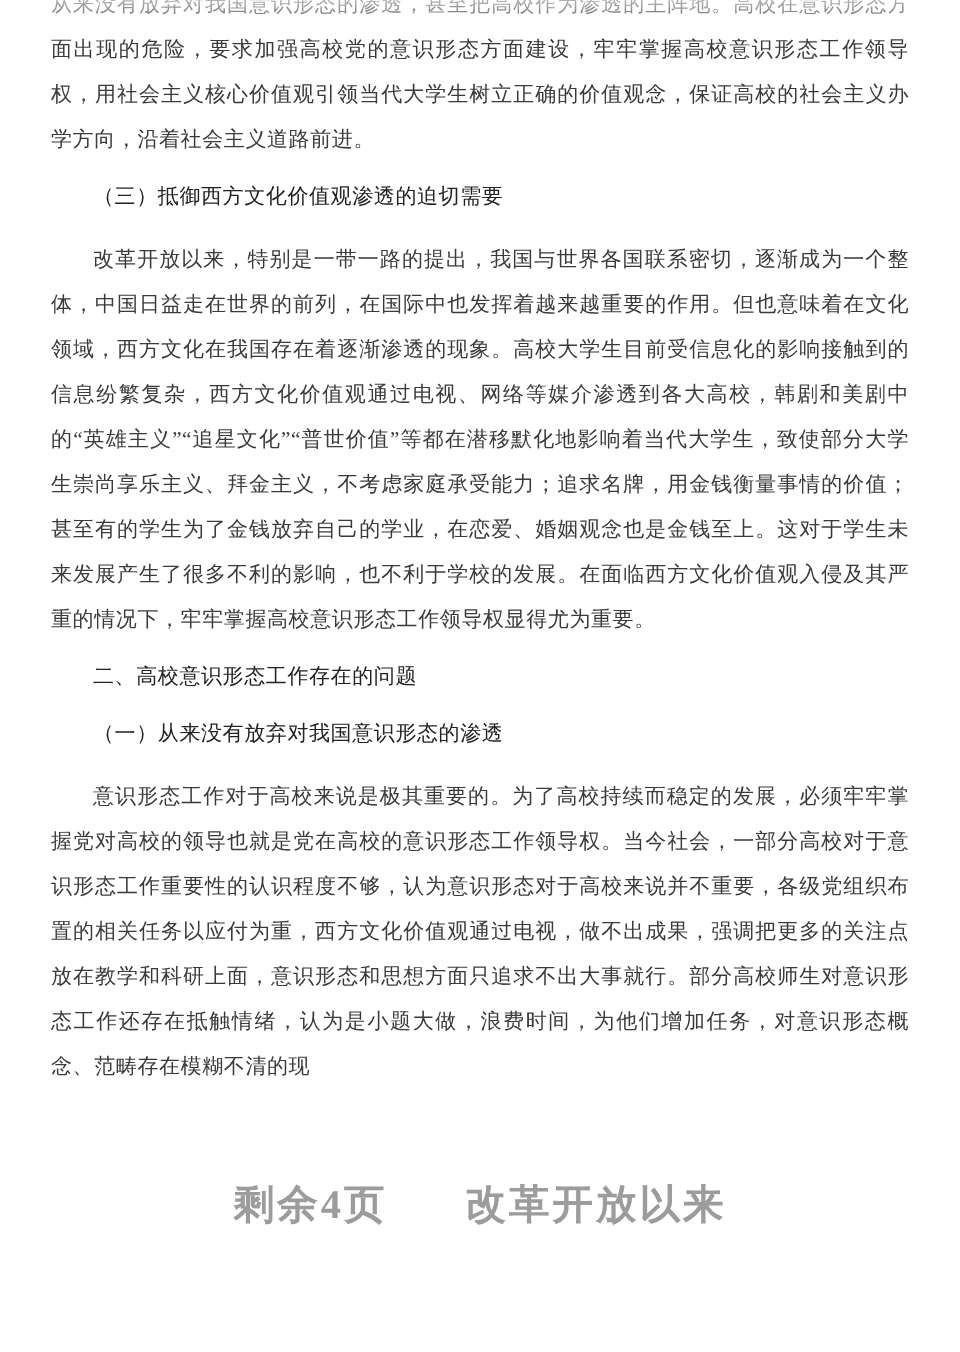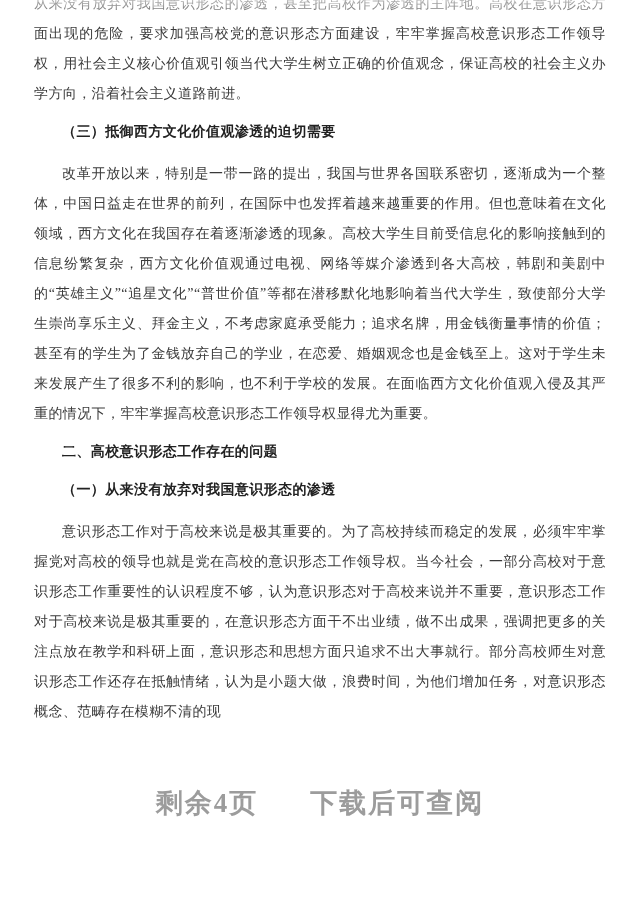--- a/index.html
+++ b/index.html
@@ -40,21 +40,21 @@
     letter-spacing: 0.4px;
   }
   .continuation {
     text-indent: 0;
   }
   .paragraph {
     text-indent: 2em;
     margin-top: 12px;
   }
   .heading {
-    font-weight: bold;
+    font-weight: normal;
     color: #222222;
     text-indent: 2em;
     margin-top: 8px;
   }
   .footer-notice {
     margin-top: 58px;
     text-align: center;
     font-size: 27px;
     font-weight: bold;
     color: #9c9c9c;
@@ -76,19 +76,19 @@
 
     <p class="block heading">（三）抵御西方文化价值观渗透的迫切需要</p>
 
     <p class="block paragraph">改革开放以来，特别是一带一路的提出，我国与世界各国联系密切，逐渐成为一个整体，中国日益走在世界的前列，在国际中也发挥着越来越重要的作用。但也意味着在文化领域，西方文化在我国存在着逐渐渗透的现象。高校大学生目前受信息化的影响接触到的信息纷繁复杂，西方文化价值观通过电视、网络等媒介渗透到各大高校，韩剧和美剧中的“英雄主义”“追星文化”“普世价值”等都在潜移默化地影响着当代大学生，致使部分大学生崇尚享乐主义、拜金主义，不考虑家庭承受能力；追求名牌，用金钱衡量事情的价值；甚至有的学生为了金钱放弃自己的学业，在恋爱、婚姻观念也是金钱至上。这对于学生未来发展产生了很多不利的影响，也不利于学校的发展。在面临西方文化价值观入侵及其严重的情况下，牢牢掌握高校意识形态工作领导权显得尤为重要。</p>
 
     <p class="block heading">二、高校意识形态工作存在的问题</p>
 
 
     <p class="block heading">（一）从来没有放弃对我国意识形态的渗透</p>
 
-    <p class="block paragraph">意识形态工作对于高校来说是极其重要的。为了高校持续而稳定的发展，必须牢牢掌握党对高校的领导也就是党在高校的意识形态工作领导权。当今社会，一部分高校对于意识形态工作重要性的认识程度不够，认为意识形态对于高校来说并不重要，意识形态工作对于高校来说是极其重要的，在意识形态方面干不出业绩，做不出成果，强调把更多的关注点放在教学和科研上面，意识形态和思想方面只追求不出大事就行。部分高校师生对意识形态工作还存在抵触情绪，认为是小题大做，浪费时间，为他们增加任务，对意识形态概念、范畴存在模糊不清的现</p>
+    <p class="block paragraph">意识形态工作对于高校来说是极其重要的。为了高校持续而稳定的发展，必须牢牢掌握党对高校的领导也就是党在高校的意识形态工作领导权。当今社会，一部分高校对于意识形态工作重要性的认识程度不够，认为意识形态对于高校来说并不重要，各级党组织布置的相关任务以应付为重，西方文化价值观通过电视，做不出成果，强调把更多的关注点放在教学和科研上面，意识形态和思想方面只追求不出大事就行。部分高校师生对意识形态工作还存在抵触情绪，认为是小题大做，浪费时间，为他们增加任务，对意识形态概念、范畴存在模糊不清的现</p>
 
     <div class="footer-notice">
-      <span>剩余4页</span><span class="notice-gap"></span><span>下载后可查阅</span>
+      <span>剩余4页</span><span class="notice-gap"></span><span>改革开放以来</span>
     </div>
   </div>
 </div>
 
 </body></html>

